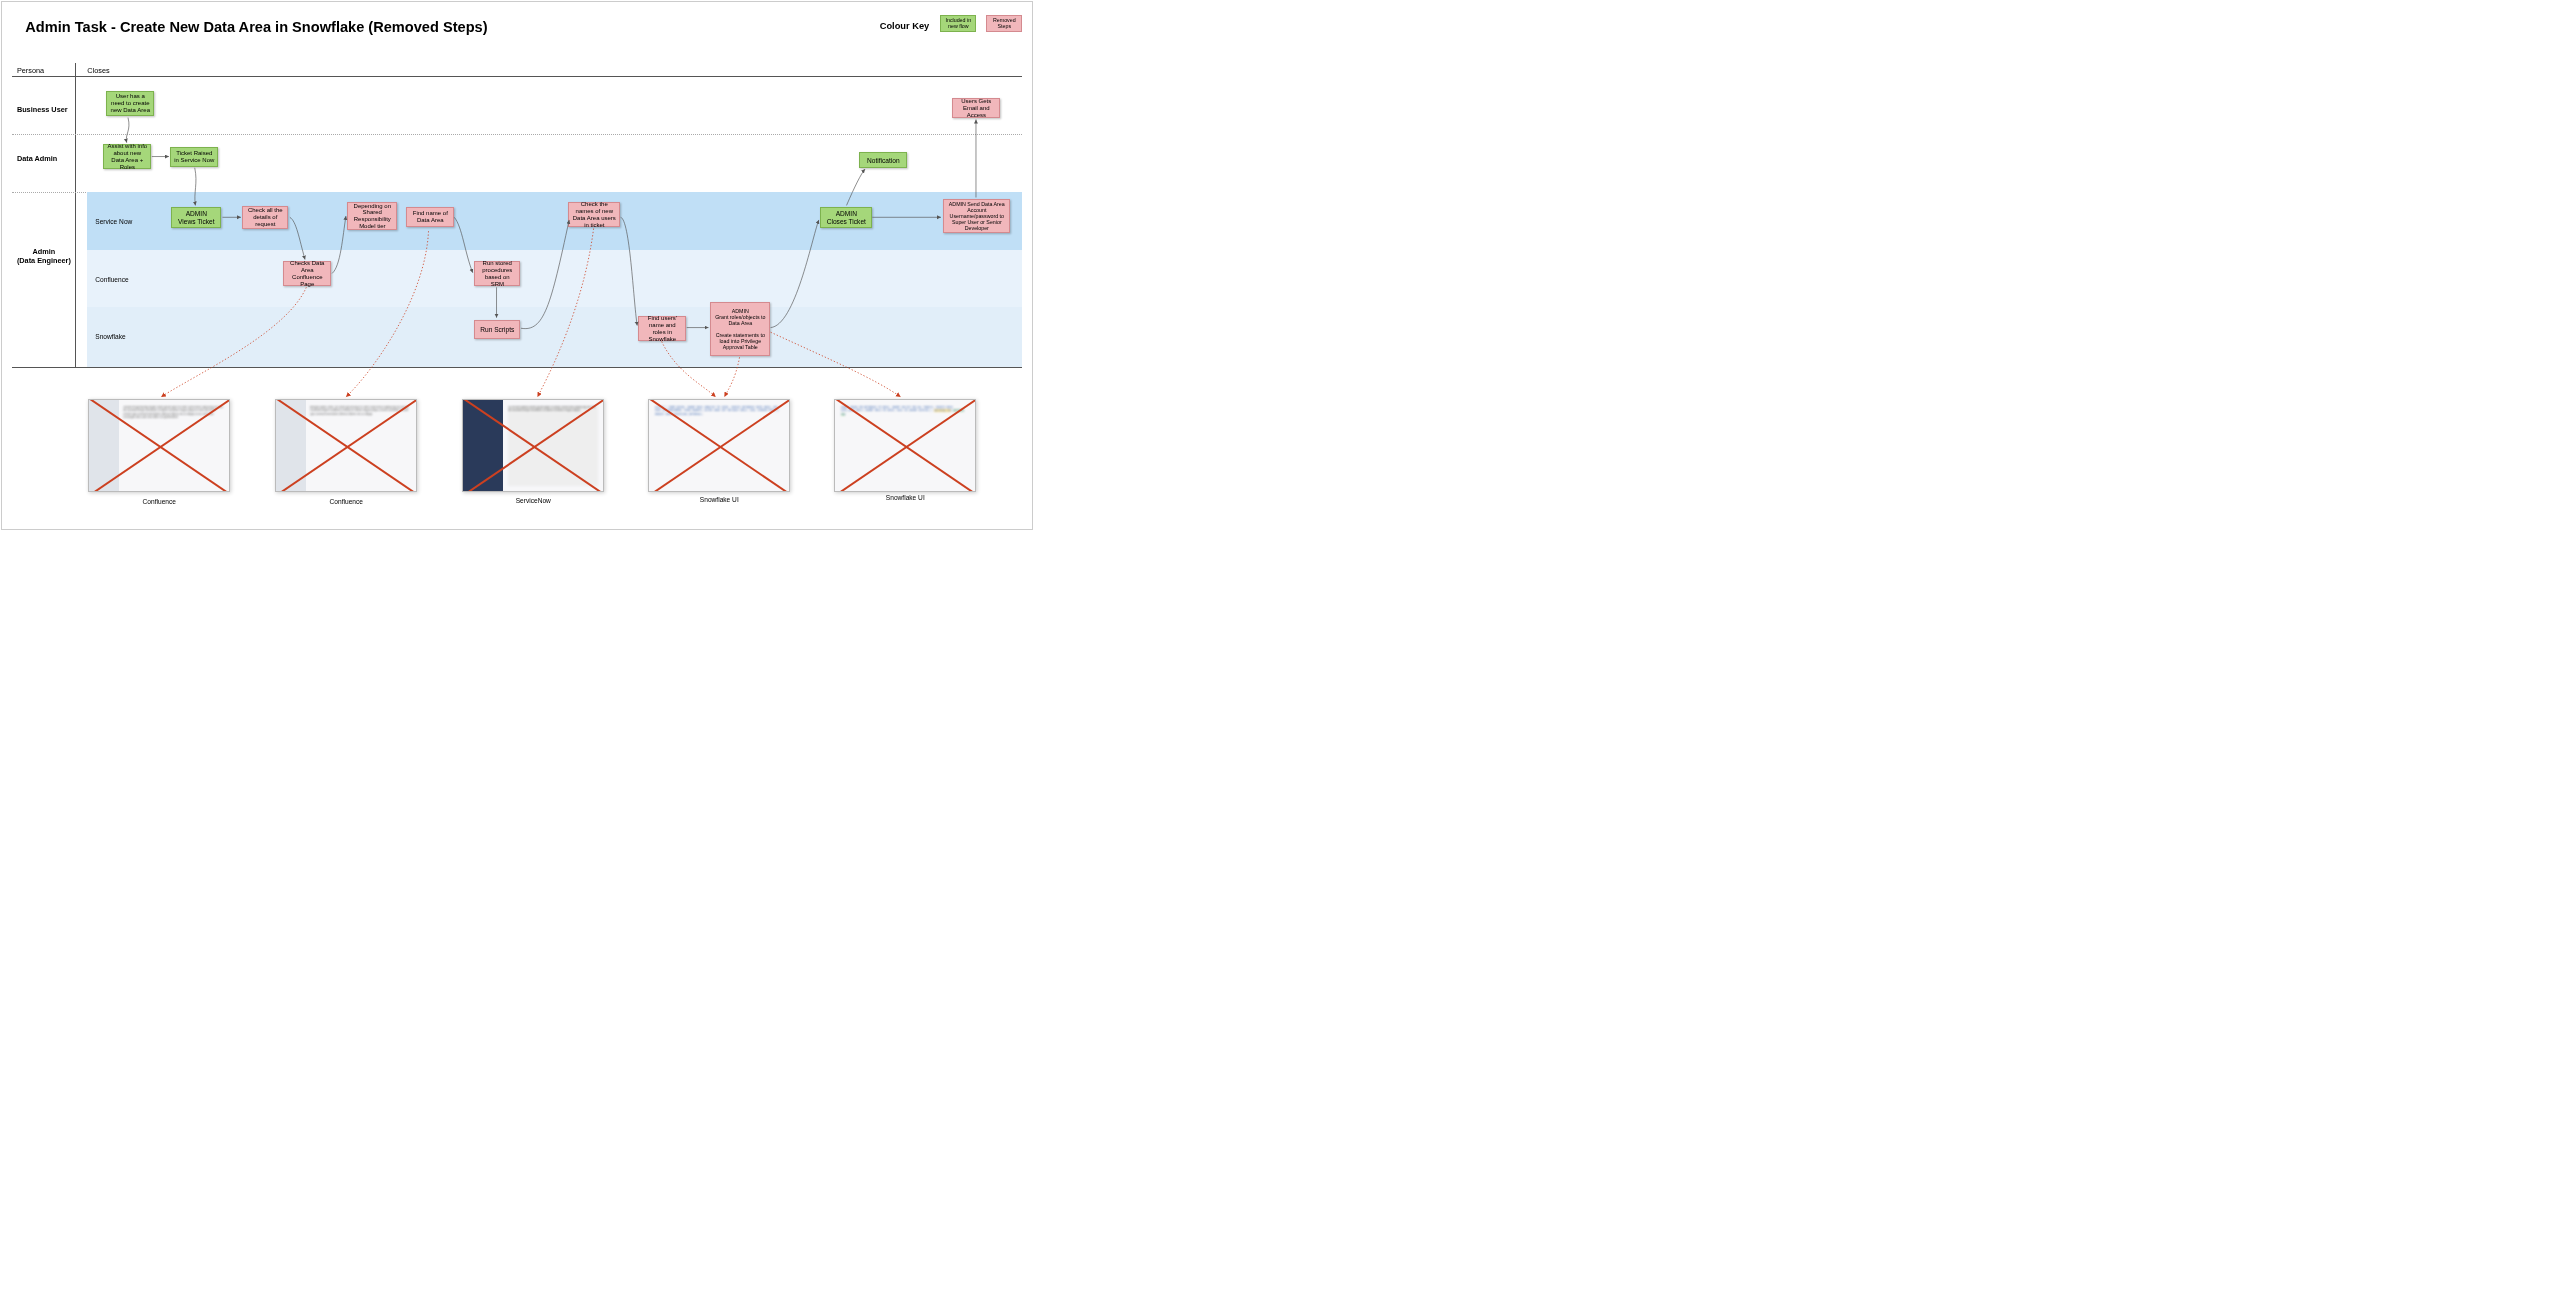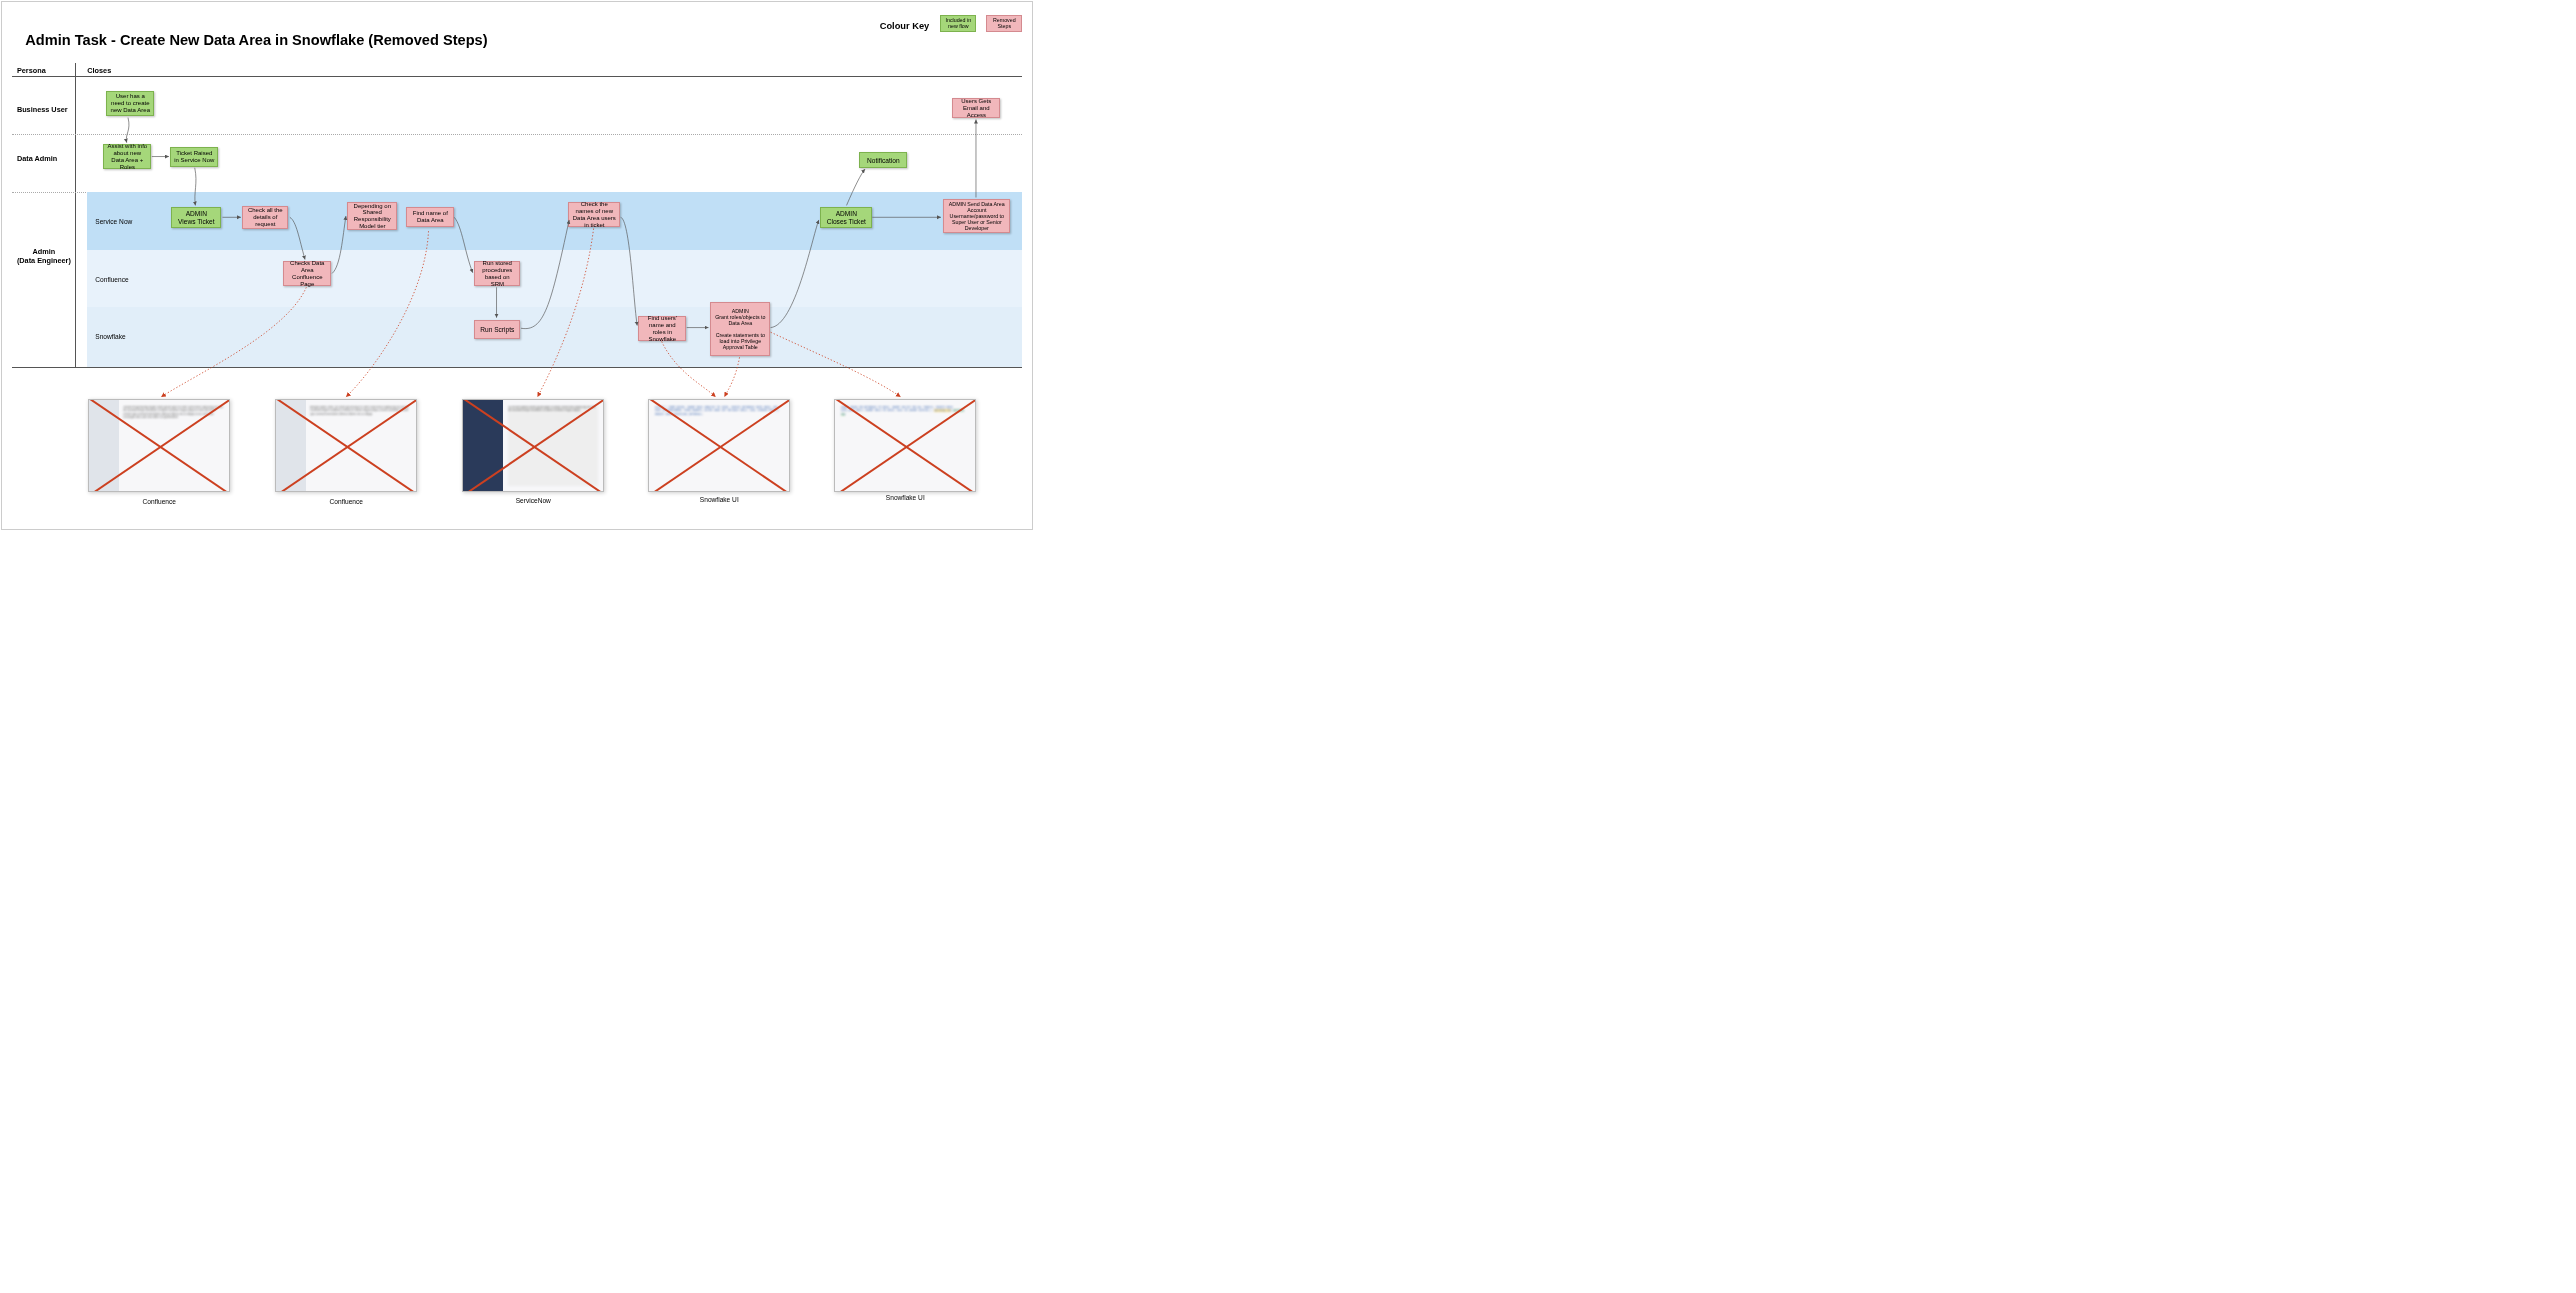--- a/index.html
+++ b/index.html
@@ -1,24 +1,24 @@
 <!DOCTYPE html>
 <html style="font-size:10.6px"><head>
 <meta charset="utf-8">
 <style>
   * { box-sizing: border-box; margin: 0; padding: 0; }
   body { font-family: Arial, Helvetica, sans-serif; background: #fff; color: #000; }
   .canvas { position: relative; width: 1032px; height: 529px; border: 0.7px solid #ccc; margin: 1.3px; }
-  .title { position: absolute; top: 16.5px; left: 23px; font-size: 14.6px; font-weight: 700; margin-top: 13px; }
+  .title { position: absolute; top: 16.5px; left: 23px; font-size: 14.6px; font-weight: 700; }
   .colour-key-label { position: absolute; top: 18.5px; right: 103px; font-size: 9.3px; font-weight: 700; }
   .key-box { position: absolute; top: 13.2px; width: 36px; height: 17px; font-size: 5.3px; text-align: center; display: flex; align-items: center; justify-content: center; padding: 1.3px; line-height: 1.1; }
   .key-green { right: 56px; background: #a5d77a; border: 0.7px solid #7db24e; }
   .key-red { right: 10px; background: #f1b7bb; border: 0.7px solid #d48a8f; }
 
-  .col-header { position: absolute; top: 64px; font-size: 7.3px; font-weight: 700; }
+  .col-header { position: absolute; top: 64px; font-size: 7.3px; font-weight: 400; }
   .persona-header { left: 14.6px; }
   .actions-header { left: 85px; }
 
   .hrule-solid { position: absolute; left: 10px; right: 10px; border-top: 0.7px solid #555; }
   .hrule-dotted { position: absolute; left: 10px; right: 10px; border-top: 0.7px dotted #aaa; }
   .vrule { position: absolute; top: 61px; left: 73px; height: 304px; border-left: 0.7px solid #555; }
 
   .row-label { position: absolute; font-size: 7.3px; font-weight: 700; left: 14.6px; text-align: center; }
 
   .lane-bg { position: absolute; left: 85px; right: 10px; }

